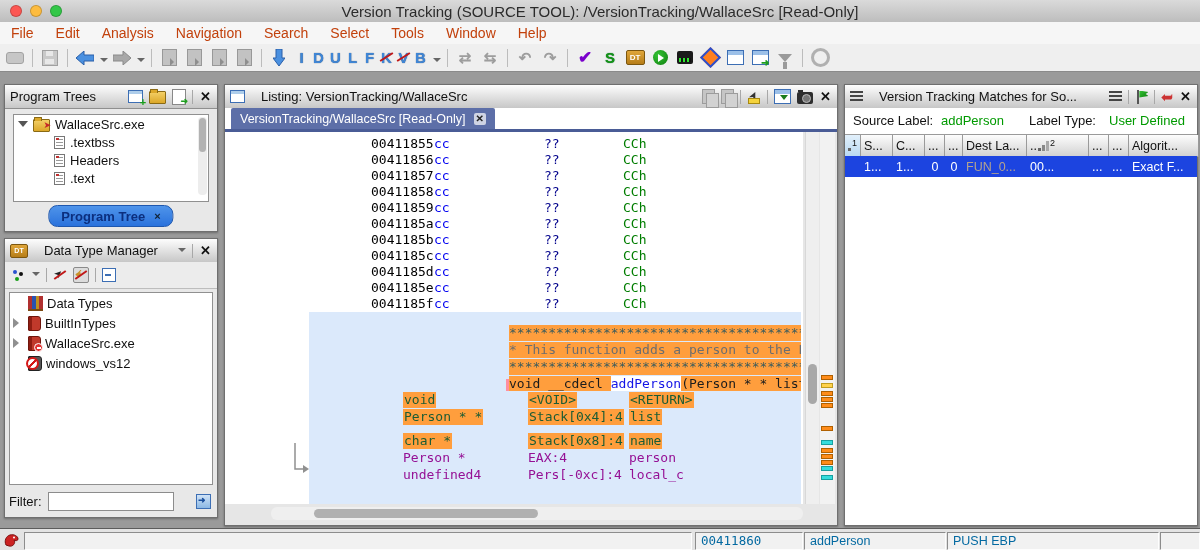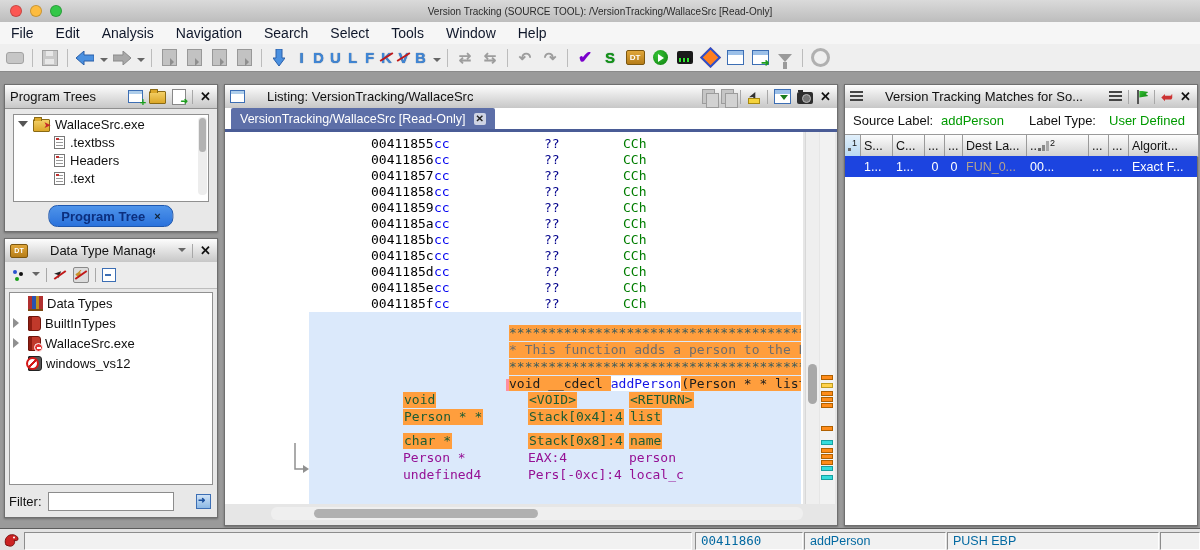--- a/index.html
+++ b/index.html
@@ -8,25 +8,25 @@
   .mono{font-family:"DejaVu Sans Mono",monospace;}
 
   
   #titlebar{position:absolute;top:0;left:0;width:1200px;height:22px;
     background:linear-gradient(#dadada,#bdbdbd);border-bottom:1px solid #8f8f8f;
     display:flex;align-items:center;}
   .tlight{width:12px;height:12px;border-radius:50%;margin-left:8px;border:1px solid rgba(0,0,0,.2);box-sizing:border-box;}
   .tl-red{background:#fc5753;margin-left:10px;}
   .tl-yel{background:#fdbc40;}
   .tl-grn{background:#33c748;}
-  #title-text{position:absolute;left:0;right:0;text-align:center;font-size:10px;color:#2b2b2b;}
+  #title-text{position:absolute;left:0;right:0;text-align:center;font-size:15px;color:#2b2b2b;}
 
   
   #menu-bar{position:absolute;top:22px;left:0;width:1200px;height:22px;background:#f6f6f6;
-    display:flex;align-items:center;font-size:14px;color:#0f172a;}
+    display:flex;align-items:center;font-size:14px;color:#c2410c;}
   .menu-item{padding:0 11px;height:22px;line-height:22px;}
 
   
   #toolbar{position:absolute;top:44px;left:0;width:1200px;height:28px;background:#efefef;
     border-bottom:1px solid #8a8a8a;display:flex;align-items:center;gap:3px;padding-left:4px;box-sizing:border-box;}
   .tsep{width:1px;height:18px;background:#bcbcbc;margin:0 3px;}
   .tbtn{width:22px;height:22px;display:flex;align-items:center;justify-content:center;position:relative;}
   .tb-letter{font-weight:bold;font-size:15px;color:#3f86d6;text-shadow:0 0 1px #1a3c66;width:17px;text-align:center;position:relative;}
   .tb-letter.strike::after{content:"";position:absolute;left:1px;right:1px;top:7px;height:2px;background:#c01818;transform:rotate(-32deg);}
   #tb-letters{display:flex;align-items:center;}
@@ -54,21 +54,21 @@
     linear-gradient(#9cc0e8 0 4px,#fff 4px),
     repeating-linear-gradient(90deg,transparent 0 4px,#3c6eb4 4px 5px);}
   .tbl-arrow{position:relative;}
   .tbl-arrow::after{content:"➜";position:absolute;right:-2px;bottom:-4px;color:#1f9e1f;font-size:10px;font-weight:bold;}
   .funnel{width:0;height:0;border-left:7px solid transparent;border-right:7px solid transparent;border-top:8px solid #9a9a9a;position:relative;}
   .funnel::after{content:"";position:absolute;left:-2px;top:0;width:4px;height:7px;background:#9a9a9a;}
 
   
   .panel{position:absolute;background:#e8e8e8;border:1px solid #6f6f6f;box-sizing:border-box;box-shadow:0 1px 2px rgba(0,0,0,.3);}
   .phdr{height:24px;background:linear-gradient(#fdfdfd,#c7c7c7);border-bottom:1px solid #8f8f8f;
-    display:flex;align-items:center;padding:0 5px;gap:22px;font-size:13px;color:#111;box-sizing:border-box;}
+    display:flex;align-items:center;padding:0 5px;gap:16px;font-size:13px;color:#111;box-sizing:border-box;}
   .phdr .ptitle{white-space:nowrap;overflow:hidden;}
   .hicons{margin-left:auto;display:flex;align-items:center;gap:6px;}
   .hsep{width:1px;height:14px;background:#a8a8a8;}
   .xbtn{font-weight:bold;font-size:13px;color:#111;padding:0 1px;}
   .cicon{display:inline-flex;align-items:center;justify-content:center;}
 
   
   .icon-lines{width:13px;height:11px;background:repeating-linear-gradient(#444 0 2px,transparent 2px 4px);}
   .icon-grid-blue{width:13px;height:11px;border:1px solid #3c6eb4;background:
      linear-gradient(#aecdea 0 3px,#fff 3px);}

